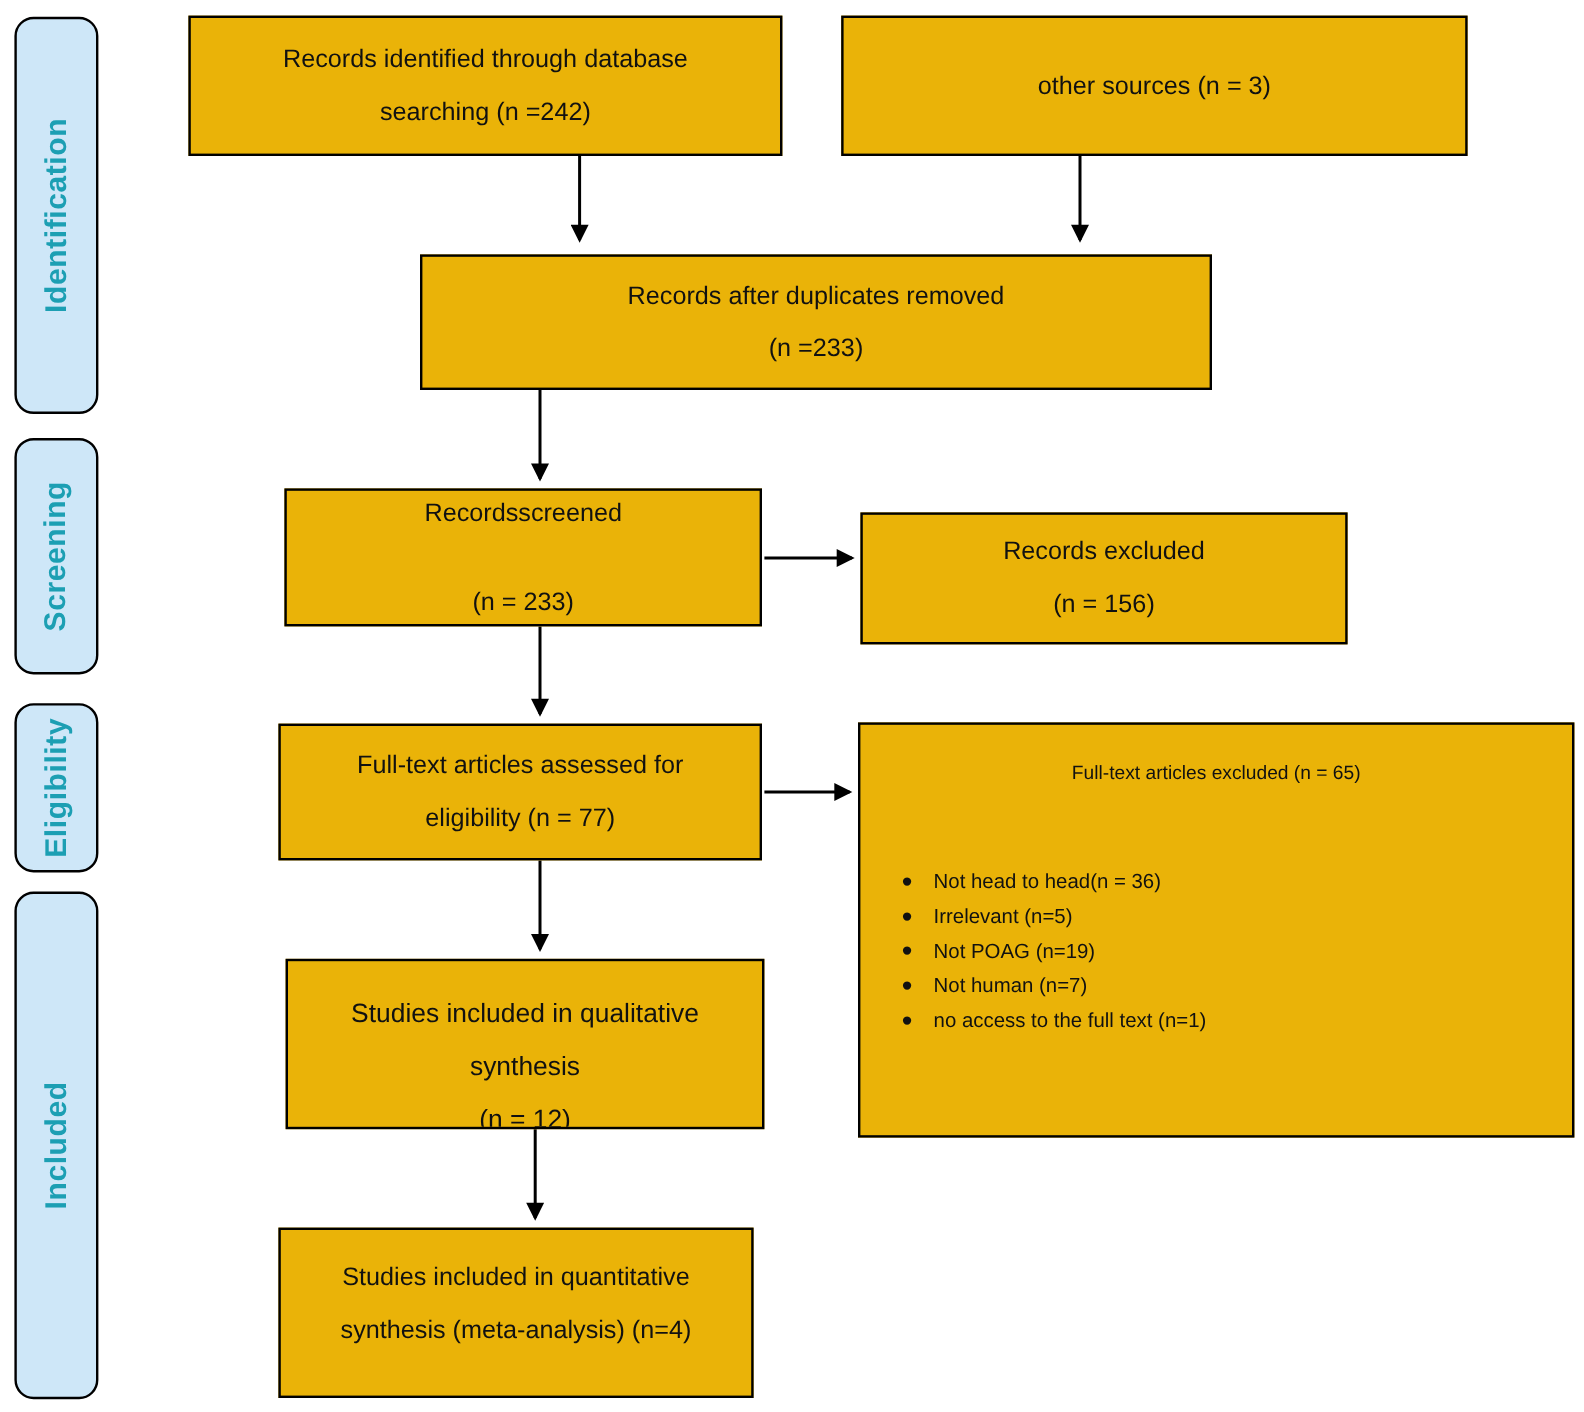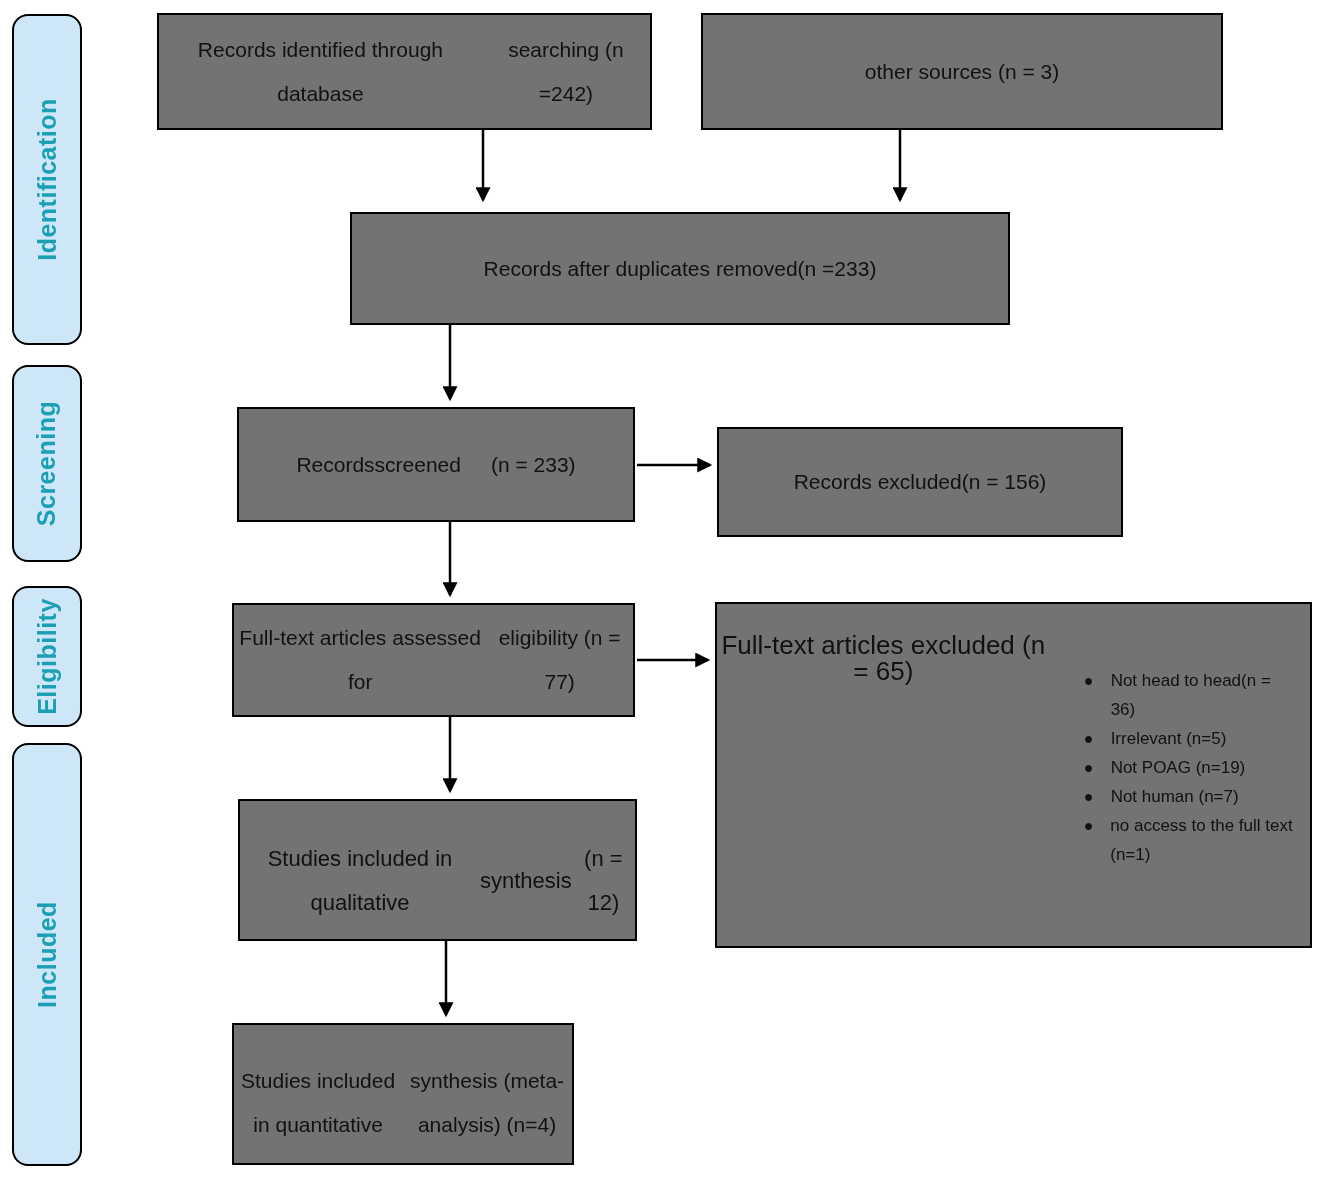--- a/index.html
+++ b/index.html
@@ -39,24 +39,24 @@
     transform: rotate(-90deg);
     white-space: nowrap;
     font-size: 25px;
     font-weight: 700;
     color: var(--stage-text);
     letter-spacing: 0.5px;
   }
   .fbox {
     position: absolute;
     border: 2.5px solid var(--box-border);
-    background: #737373;
+    background: #eab308;
     box-sizing: border-box;
     display: flex;
-    flex-direction: row;
+    flex-direction: column;
     justify-content: center;
     align-items: center;
     text-align: center;
     font-size: 21px;
     line-height: 44px;
   }
   .fbox span { display: block; }
   #box-qualitative {
     justify-content: flex-start;
     padding-top: 22px;
@@ -65,21 +65,21 @@
     text-align: center;
   }
   #box-fulltext-excluded {
     justify-content: flex-start;
     align-items: stretch;
     text-align: left;
   }
   .excl-title {
     text-align: center;
     margin-top: 28px;
-    font-size: 26px;
+    font-size: 16px;
     line-height: 26px;
   }
   .excl-list {
     list-style: none;
     margin: 62px 0 0 0;
     padding: 0 10px 0 34px;
     font-size: 17px;
     line-height: 29px;
   }
   .excl-list li { display: flex; }
@@ -179,18 +179,18 @@
         </li>
     </ul>
   </div>
 
   <div class="fbox" id="box-qualitative" style="left:238px; top:799px; width:399px; height:142px;">
     <span>Studies included in qualitative</span>
     <span>synthesis</span>
     <span>(n = 12)</span>
   </div>
 
-  <div class="fbox" style="left:232px; top:1023px; width:342px; height:142px; justify-content:flex-start; padding-top:18px;">
+  <div class="fbox" style="left:232px; top:1023px; width:396px; height:142px; justify-content:flex-start; padding-top:18px;">
     <span>Studies included in quantitative</span>
     <span>synthesis (meta-analysis) (n=4)</span>
   </div>
 
 </div>
 
 </body></html>

